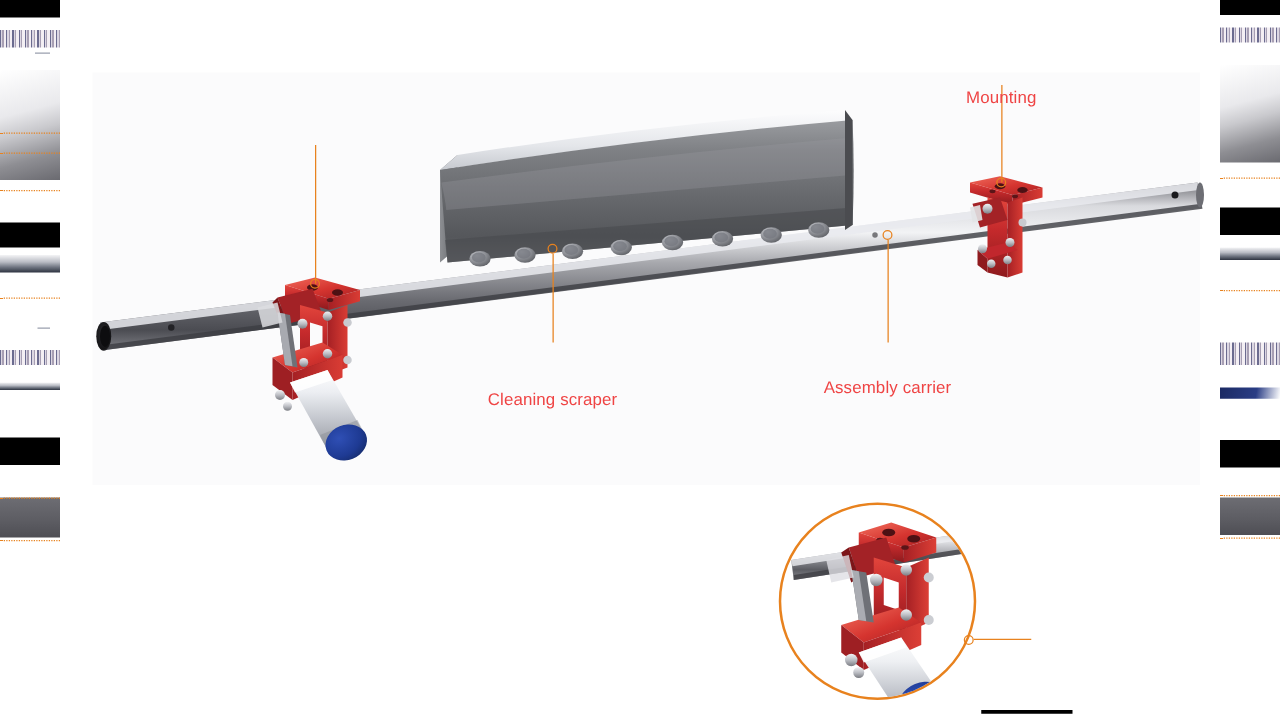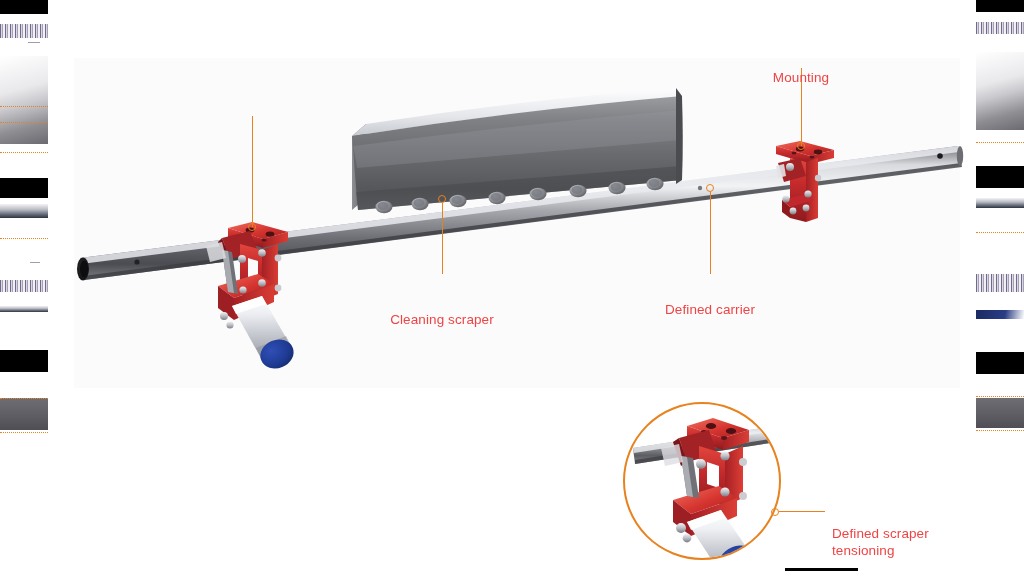--- a/index.html
+++ b/index.html
@@ -383,24 +383,22 @@
   <div class="leader v" style="left:710px; top:192px; height:82px;"></div>
   <div class="dot" style="left:706px; top:184px;"></div>
 
   <div class="leader h" style="left:779px; top:511px; width:46px;"></div>
 
 
   <div class="label center" style="left:741px; top:48px; width:120px;">Mounting</div>
 
   <div class="label center" style="left:382px; top:290px; width:120px;">Cleaning scraper</div>
 
-  <div class="label center" style="left:648px; top:280px; width:124px;">Defined carrier</div>
-
-  <div class="label" style="left:832px; top:504px; width:150px;">Defined scraper
-tensioning</div>
+  <div class="label center" style="left:648px; top:280px; width:124px;">Assembly carrier</div>
+
 
   <div id="detail-circle">
     <svg id="detail-inner" viewBox="0 0 158 158" xmlns="http://www.w3.org/2000/svg">
       <defs>
         <linearGradient id="dTube" x1="0" y1="0" x2="0" y2="1">
           <stop offset="0%" stop-color="#6e6e74"></stop>
           <stop offset="18%" stop-color="#e2e3e7"></stop>
           <stop offset="45%" stop-color="#a7a8ad"></stop>
           <stop offset="78%" stop-color="#5c5d63"></stop>
           <stop offset="100%" stop-color="#86878d"></stop>

